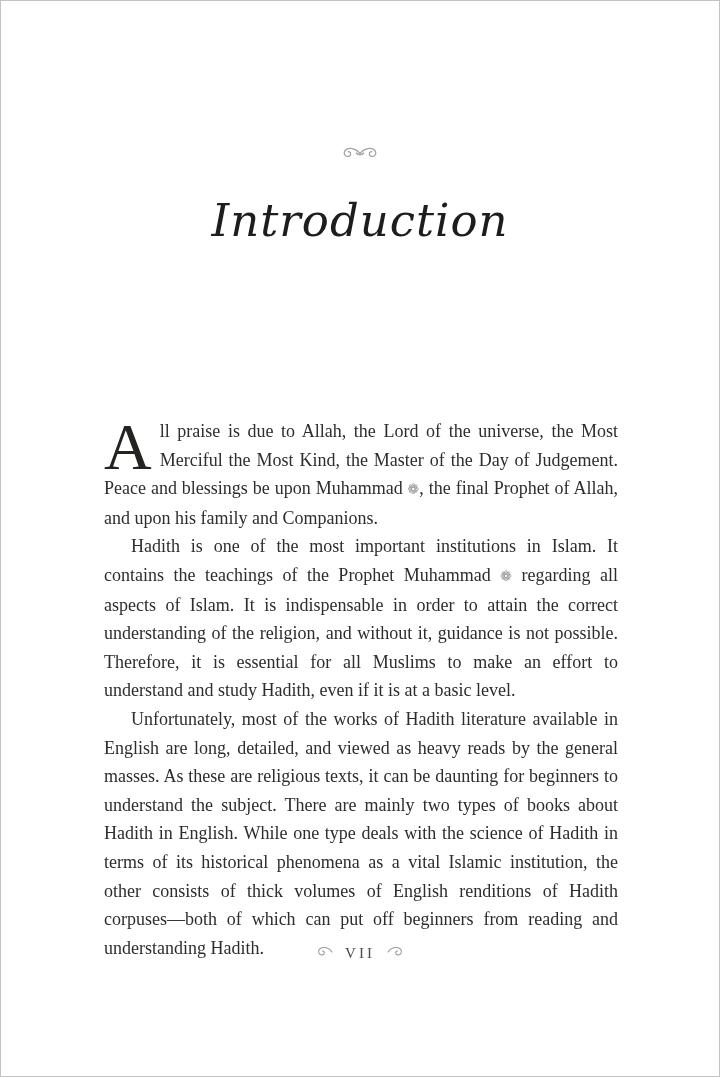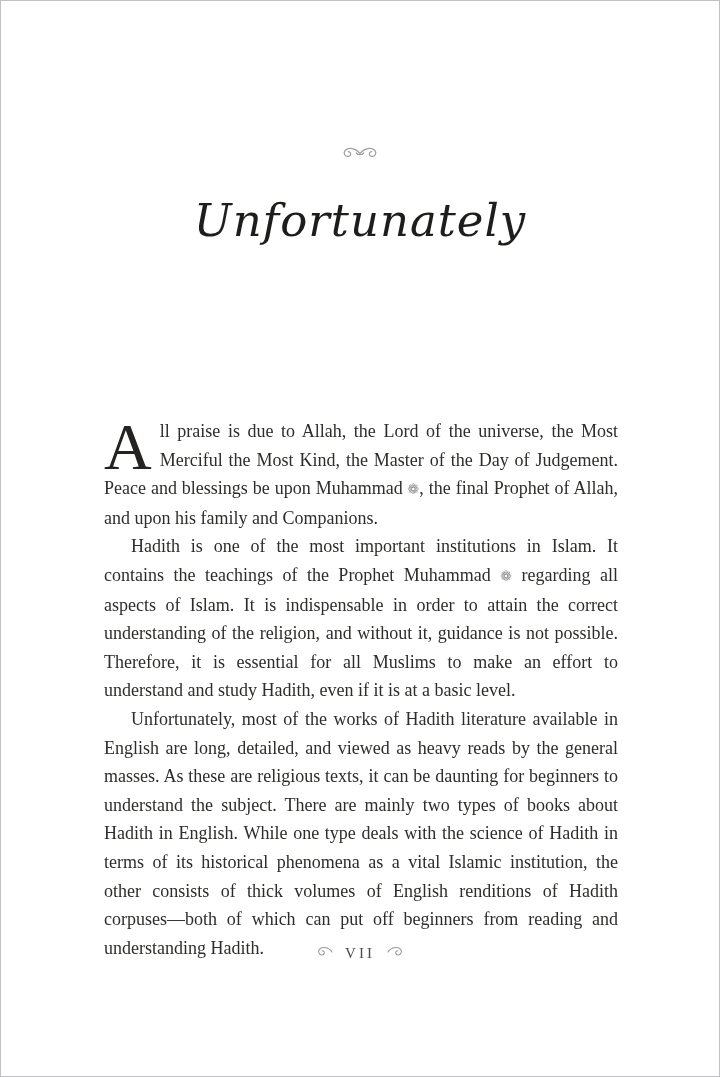--- a/index.html
+++ b/index.html
@@ -85,21 +85,21 @@
   <div class="top-ornament">
     <svg width="48" height="16" viewBox="0 0 48 16">
       <g fill="none" stroke="#a3a3a3" stroke-width="1.2" stroke-linecap="round">
         <path d="M24,8.5 C20,3 12.5,2 9.5,5 C6.8,7.8 8.8,12 12.4,11.4 C15.4,10.9 15.4,7 12.4,6.6"></path>
         <path d="M24,8.5 C28,3 35.5,2 38.5,5 C41.2,7.8 39.2,12 35.6,11.4 C32.6,10.9 32.6,7 35.6,6.6"></path>
         <path d="M20.2,8 C22,10.2 26,10.2 27.8,8"></path>
       </g>
     </svg>
   </div>
 
-  <h1 class="chapter-title">Unfortunately</h1>
+  <h1 class="chapter-title">Introduction</h1>
 
   <div class="body-text">
     <p><span class="dropcap">A</span><span>ll praise is due to Allah, the Lord of the universe, the Most Merciful the Most Kind, the Master of the Day of Judgement. Peace and blessings be upon Muhammad </span><span class="saw-glyph">❁</span><span>, the final Prophet of Allah, and upon his family and Companions.</span></p>
     <p class="para-indent"><span>Hadith is one of the most important institutions in Islam. It contains the teachings of the Prophet Muhammad </span><span class="saw-glyph">❁</span><span> regarding all aspects of Islam. It is indispensable in order to attain the correct understanding of the religion, and without it, guidance is not possible. Therefore, it is essential for all Muslims to make an effort to understand and study Hadith, even if it is at a basic level.</span></p>
     <p class="para-indent">Unfortunately, most of the works of Hadith literature available in English are long, detailed, and viewed as heavy reads by the general masses. As these are religious texts, it can be daunting for beginners to understand the subject. There are mainly two types of books about Hadith in English. While one type deals with the science of Hadith in terms of its historical phenomena as a vital Islamic institution, the other consists of thick volumes of English renditions of Hadith corpuses—both of which can put off beginners from reading and understanding Hadith.</p>
   </div>
 
   <div class="footer">
     <span class="curl">
       <svg width="18" height="14" viewBox="0 0 18 14">

